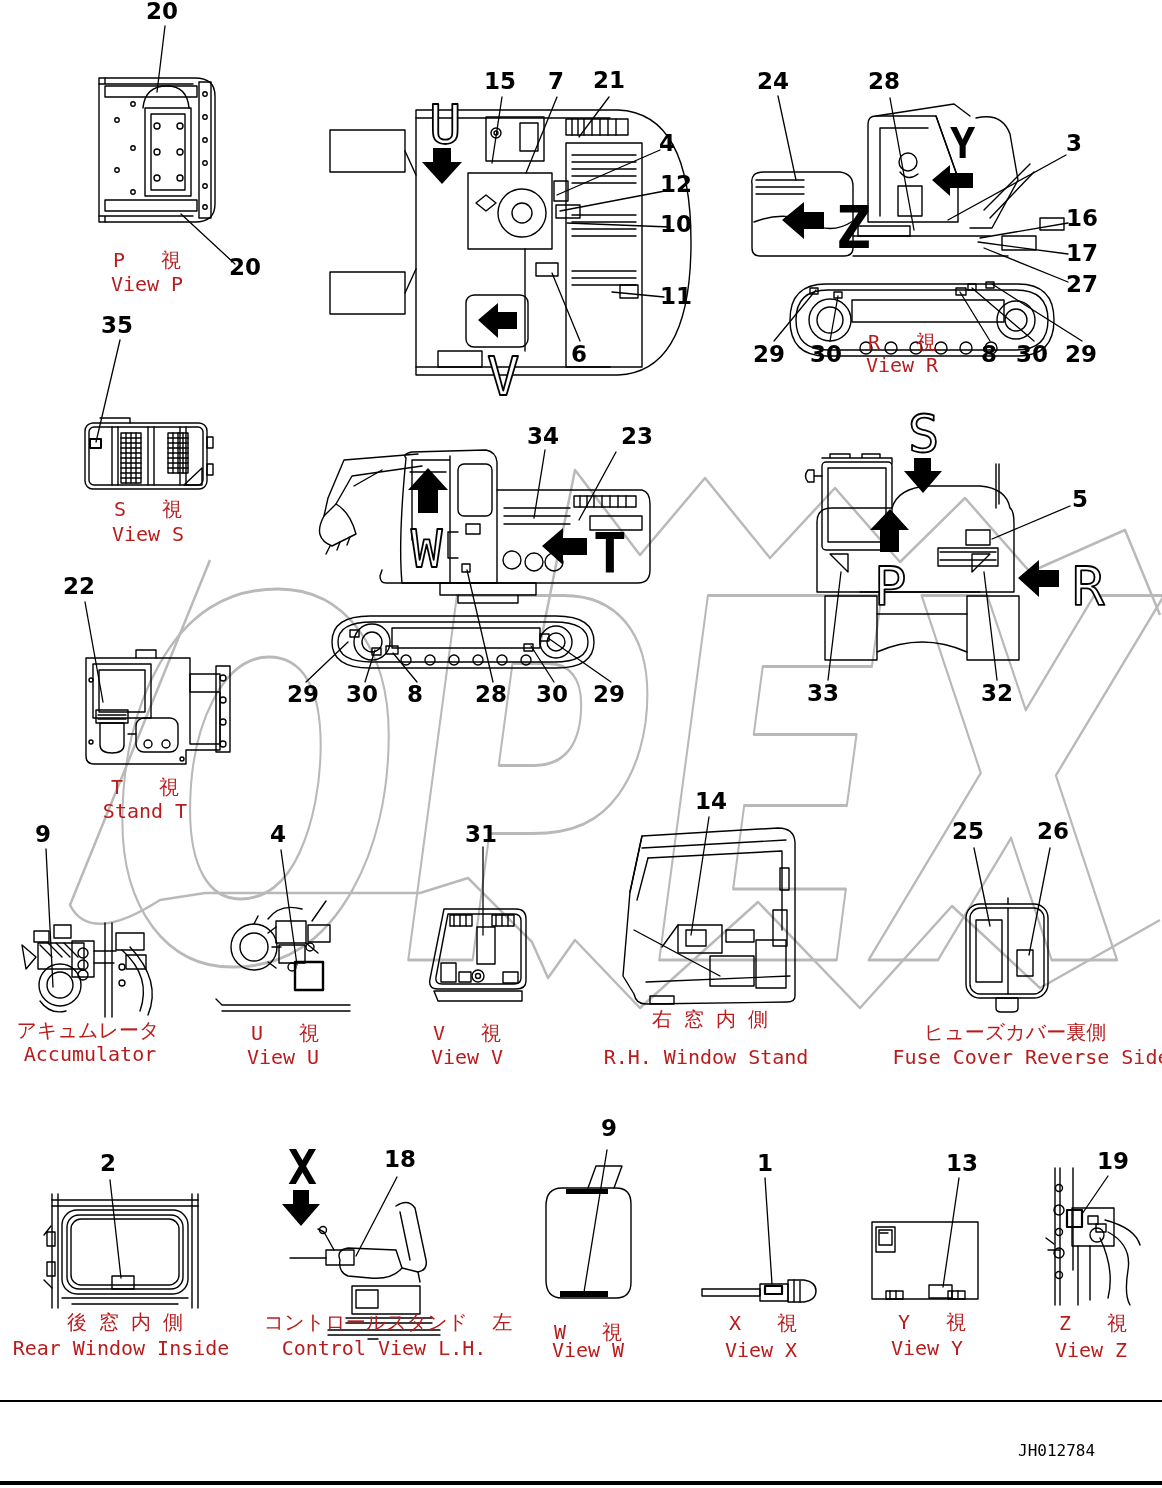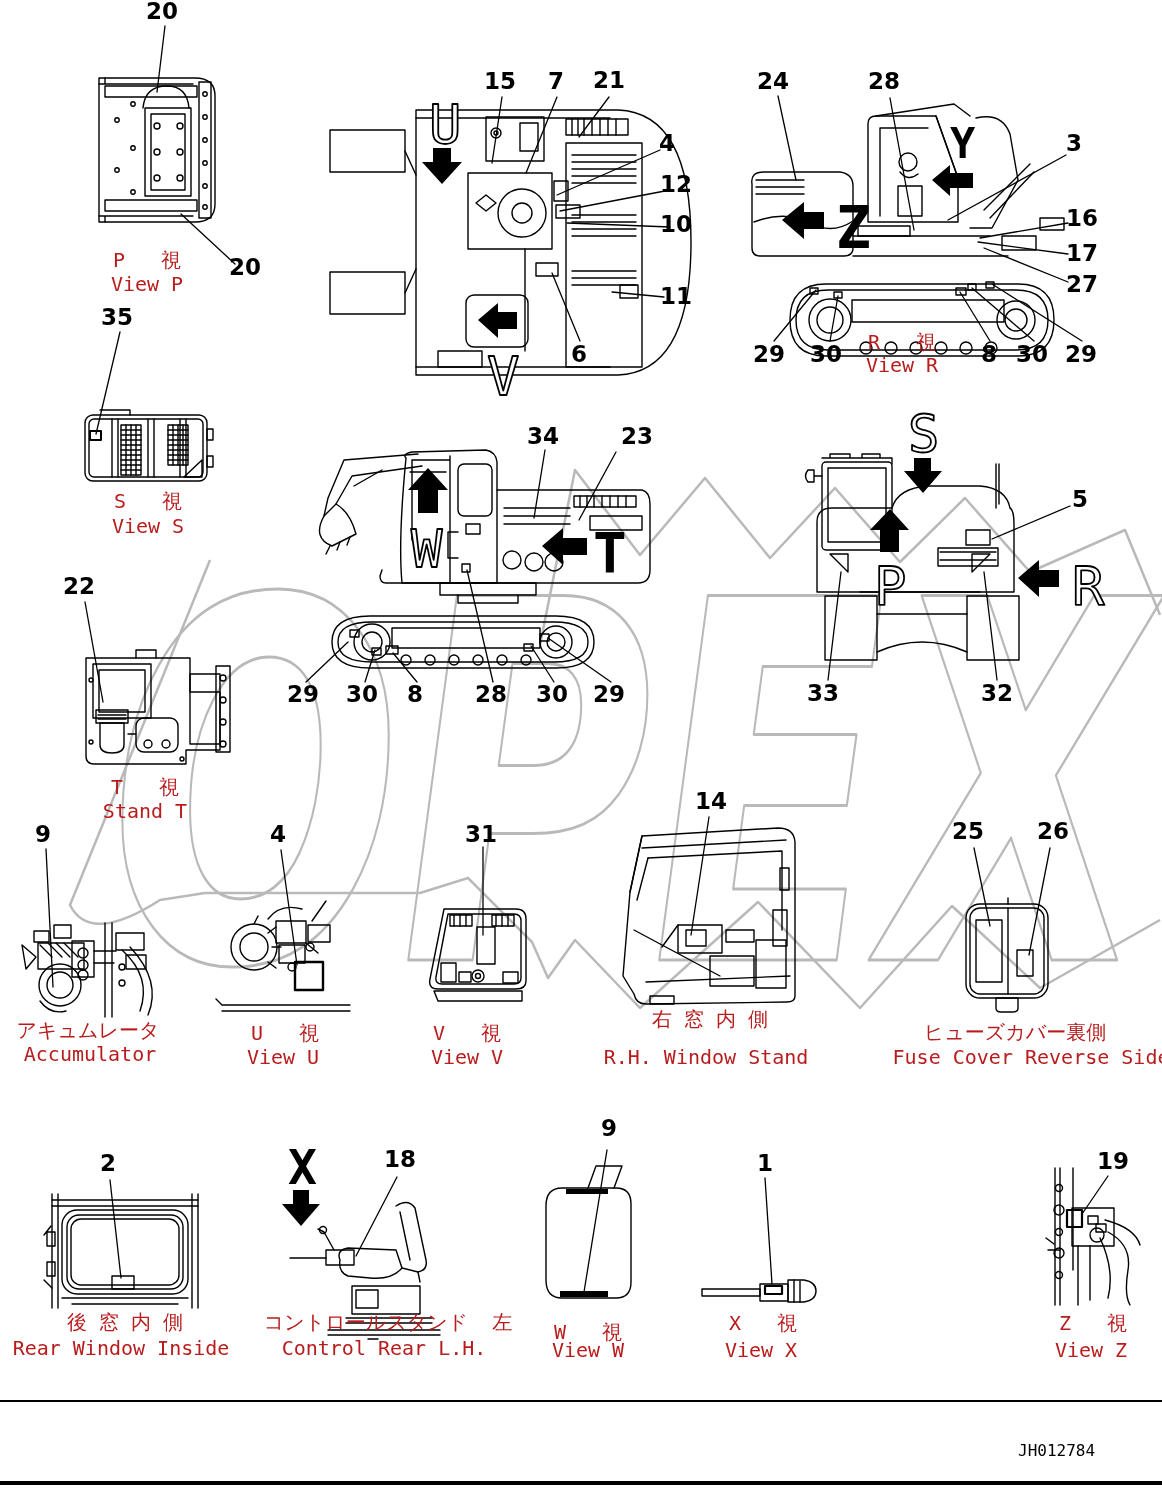--- a/index.html
+++ b/index.html
@@ -163,21 +163,21 @@
     <div class="co" style="left:342px;top:213px">27</div>
     <div class="co" style="left:29px;top:283px">29</div>
     <div class="co" style="left:86px;top:283px">30</div>
     <div class="co" style="left:249px;top:283px">8</div>
     <div class="co" style="left:292px;top:283px">30</div>
     <div class="co" style="left:341px;top:283px">29</div>
     <div class="lb" style="left:162px;top:272px">R   視</div>
     <div class="lb" style="left:162px;top:295px">View R</div>
   </div>
 
-  <div class="sec" style="left:60px;top:298px;width:250px;height:240px">
+  <div class="sec" style="left:60px;top:306px;width:250px;height:240px">
     <svg class="art" viewBox="0 0 250 240">
       <path class="ld" d="M60,34 L36,136"></path>
       <rect x="25" y="117" width="122" height="66" rx="8"></rect>
       <rect x="29" y="121" width="114" height="58" rx="5"></rect>
       <path d="M52,121 V179 M58,121 V179 M88,121 V179 M94,121 V179 M120,121 V179 M126,121 V179"></path>
       <rect x="61" y="127" width="20" height="50"></rect>
       <path d="M61,132 h20 M61,137 h20 M61,142 h20 M61,147 h20 M61,152 h20 M61,157 h20 M61,162 h20 M61,167 h20 M61,172 h20 M66,127 v50 M71,127 v50 M76,127 v50"></path>
       <rect x="108" y="127" width="20" height="40"></rect>
       <path d="M108,132 h20 M108,137 h20 M108,142 h20 M108,147 h20 M108,152 h20 M108,157 h20 M108,162 h20 M113,127 v40 M118,127 v40 M123,127 v40"></path>
       <path d="M124,179 L142,162 V179 Z"></path>
@@ -443,21 +443,21 @@
       <path d="M168,152 L170,162"></path>
       <rect x="102" y="166" width="68" height="28"></rect>
       <rect x="106" y="170" width="22" height="18"></rect>
       <path d="M96,198 H182 M96,203 H182"></path>
       <path d="M78,210 H190 M78,215 H190 M118,219 h10"></path>
       <path class="k" d="M43,70 h16 v14 h11 l-19,22 -19,-22 h11 z"></path>
       <text class="glyph solid" x="38" y="64" font-size="48">X</text>
     </svg>
     <div class="co" style="left:150px;top:28px">18</div>
     <div class="lb" style="left:138px;top:192px">コントロールスタンド  左</div>
-    <div class="lb" style="left:134px;top:218px">Control Rear L.H.</div>
+    <div class="lb" style="left:134px;top:218px">Control View L.H.</div>
   </div>
 
   <div class="sec" style="left:500px;top:1100px;width:180px;height:310px">
     <svg class="art" viewBox="0 0 180 310">
       <path class="ld" d="M107,50 L84,192"></path>
       <path d="M62,88 H116 Q131,88 131,104 V182 Q131,198 116,198 H62 Q46,198 46,180 V106 Q46,88 62,88 Z"></path>
       <path d="M88,88 L96,66 H122 L114,88"></path>
       <path class="k" d="M66,89 h42 v5 h-42 z"></path>
       <path class="k" d="M60,191 h48 v6 h-48 z"></path>
     </svg>
@@ -473,20 +473,37 @@
       <path d="M80,164 h28 v17 h-28 z"></path>
       <rect x="85" y="166" width="17" height="8" stroke-width="2.2"></rect>
       <path d="M108,160 h16 q12,2 12,11 q0,9 -12,11 h-16 z"></path>
       <path d="M114,160 v22 M120,161 v21"></path>
     </svg>
     <div class="co" style="left:85px;top:32px">1</div>
     <div class="lb" style="left:83px;top:193px">X   視</div>
     <div class="lb" style="left:81px;top:220px">View X</div>
   </div>
 
+  <div class="sec" style="left:830px;top:1120px;width:210px;height:290px">
+    <svg class="art" viewBox="0 0 210 290">
+      <path class="ld" d="M129,58 L113,167"></path>
+      <rect x="42" y="102" width="106" height="77"></rect>
+      <rect x="46" y="107" width="19" height="25"></rect>
+      <rect x="49" y="110" width="13" height="15"></rect>
+      <path d="M50,113 h8"></path>
+      <rect x="56" y="171" width="17" height="8"></rect>
+        <path d="M60,171 v8 M66,171 v8"></path>
+      <rect x="118" y="171" width="17" height="8"></rect>
+        <path d="M122,171 v8 M128,171 v8"></path>
+      <rect x="99" y="165" width="23" height="13"></rect>
+    </svg>
+    <div class="co" style="left:132px;top:32px">13</div>
+    <div class="lb" style="left:102px;top:192px">Y   視</div>
+    <div class="lb" style="left:97px;top:218px">View Y</div>
+  </div>
 
   <div class="sec" style="left:1000px;top:1120px;width:162px;height:290px">
     <svg class="art" viewBox="0 0 162 290">
       <path class="ld" d="M108,56 L82,94"></path>
       <path d="M55,48 V185 M60,48 V185 M73,48 V150"></path>
       <path d="M46,118 l8,6 M48,130 H60"></path>
       <circle cx="59" cy="68" r="3.5"></circle>
         <circle cx="59" cy="90" r="5"></circle>
         <circle cx="59" cy="112" r="3.5"></circle>
       <circle cx="59" cy="133" r="5"></circle>

